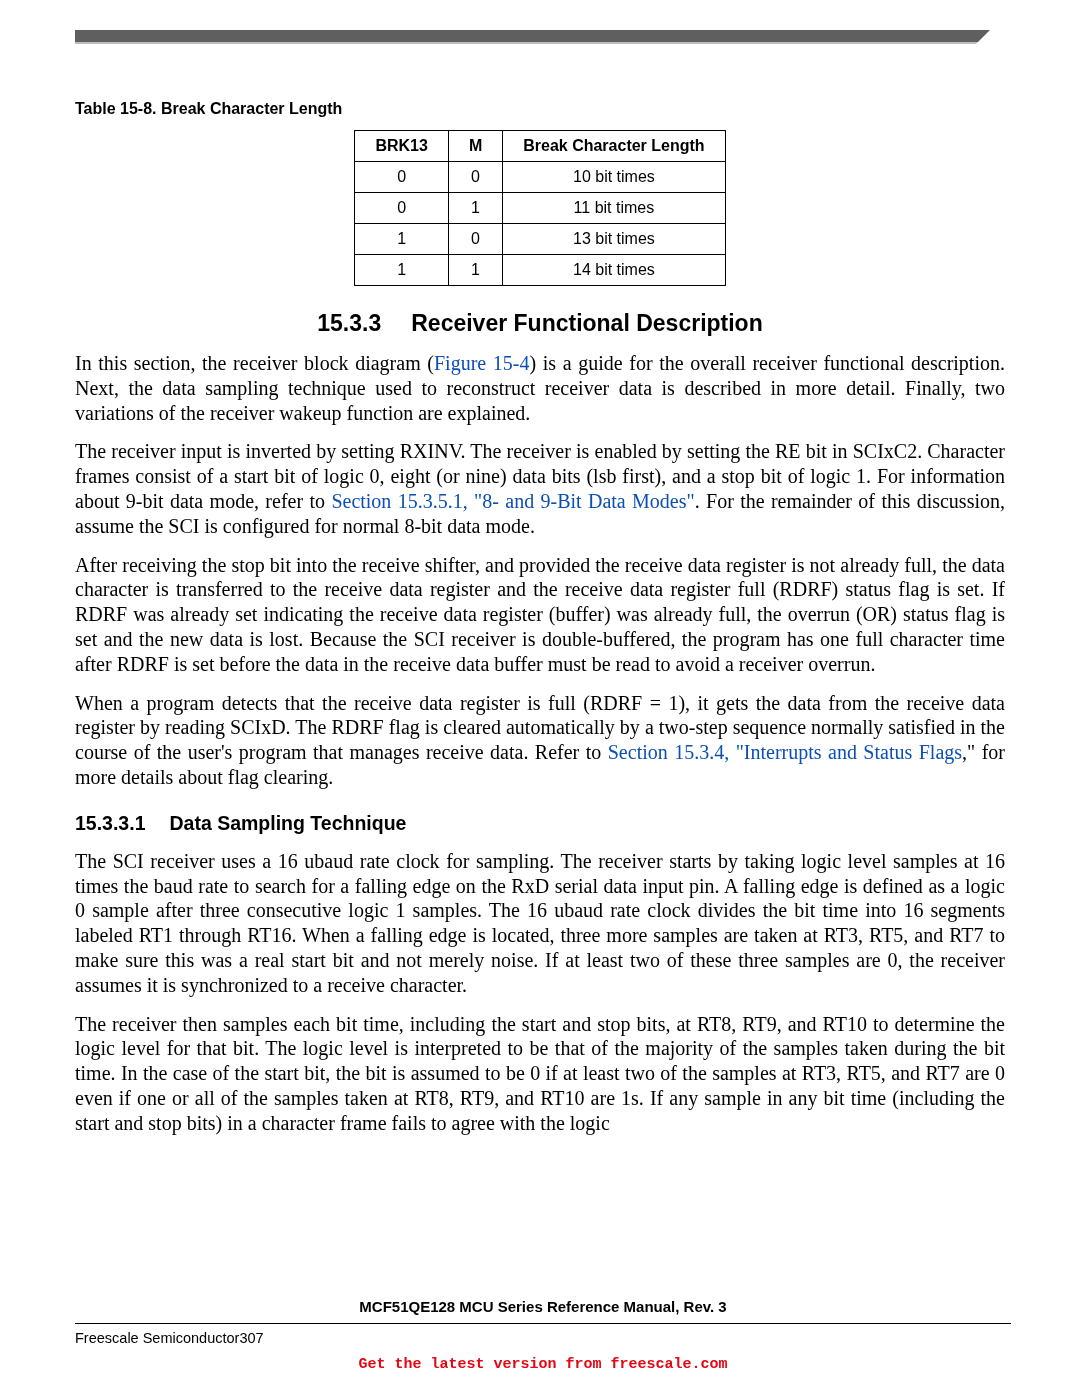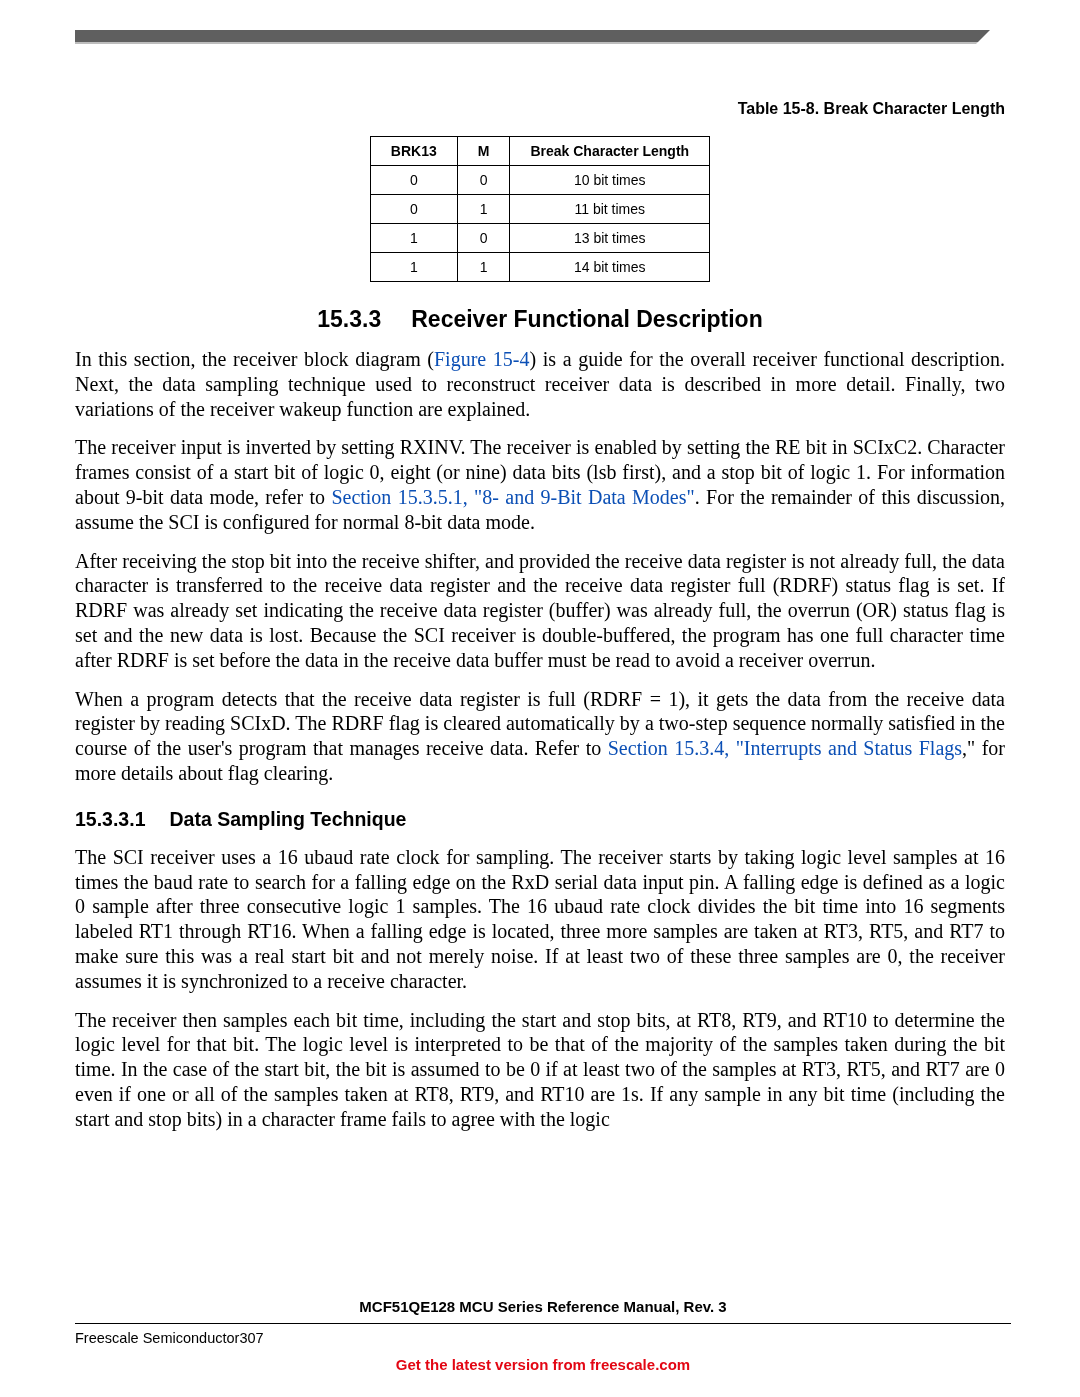--- a/index.html
+++ b/index.html
@@ -41,29 +41,29 @@
     width: 40px;
     height: 14px;
     background: #fff;
     transform: skewX(-45deg) translateX(18px);
   }
 
   .table-caption {
     font-family: Arial, Helvetica, sans-serif;
     font-weight: bold;
     font-size: 16px;
-    text-align: right;
+    text-align: left;
     margin-top: 40px;
     margin-bottom: 8px;
   }
   table.bcl {
     border-collapse: collapse;
-    margin: 18px auto 22px auto;
-    font-family: Arial, Helvetica, sans-serif;
-    font-size: 14px;
+    margin: 12px auto 22px auto;
+    font-family: Arial, Helvetica, sans-serif;
+    font-size: 16px;
   }
   table.bcl th, table.bcl td {
     border: 1px solid #000;
     padding: 6px 20px;
     text-align: center;
   }
   table.bcl th { font-weight: bold; text-align: center; }
 
   h2.sec {
     font-family: Arial, Helvetica, sans-serif;
@@ -112,20 +112,21 @@
     display: flex;
     justify-content: flex-start;
     font-weight: normal;
   }
   .footer-link {
     text-align: center;
     color: #e30613;
     font-weight: bold;
     font-size: 15px;
     margin-top: 10px;
+    font-family: Liberation Mono, monospace;
   }
 </style>
 </head>
 <body>
 
 <div class="page">
 
   <div class="hr-top">
     <div class="hr-top-main"></div>
     <div class="hr-top-thin"></div>

